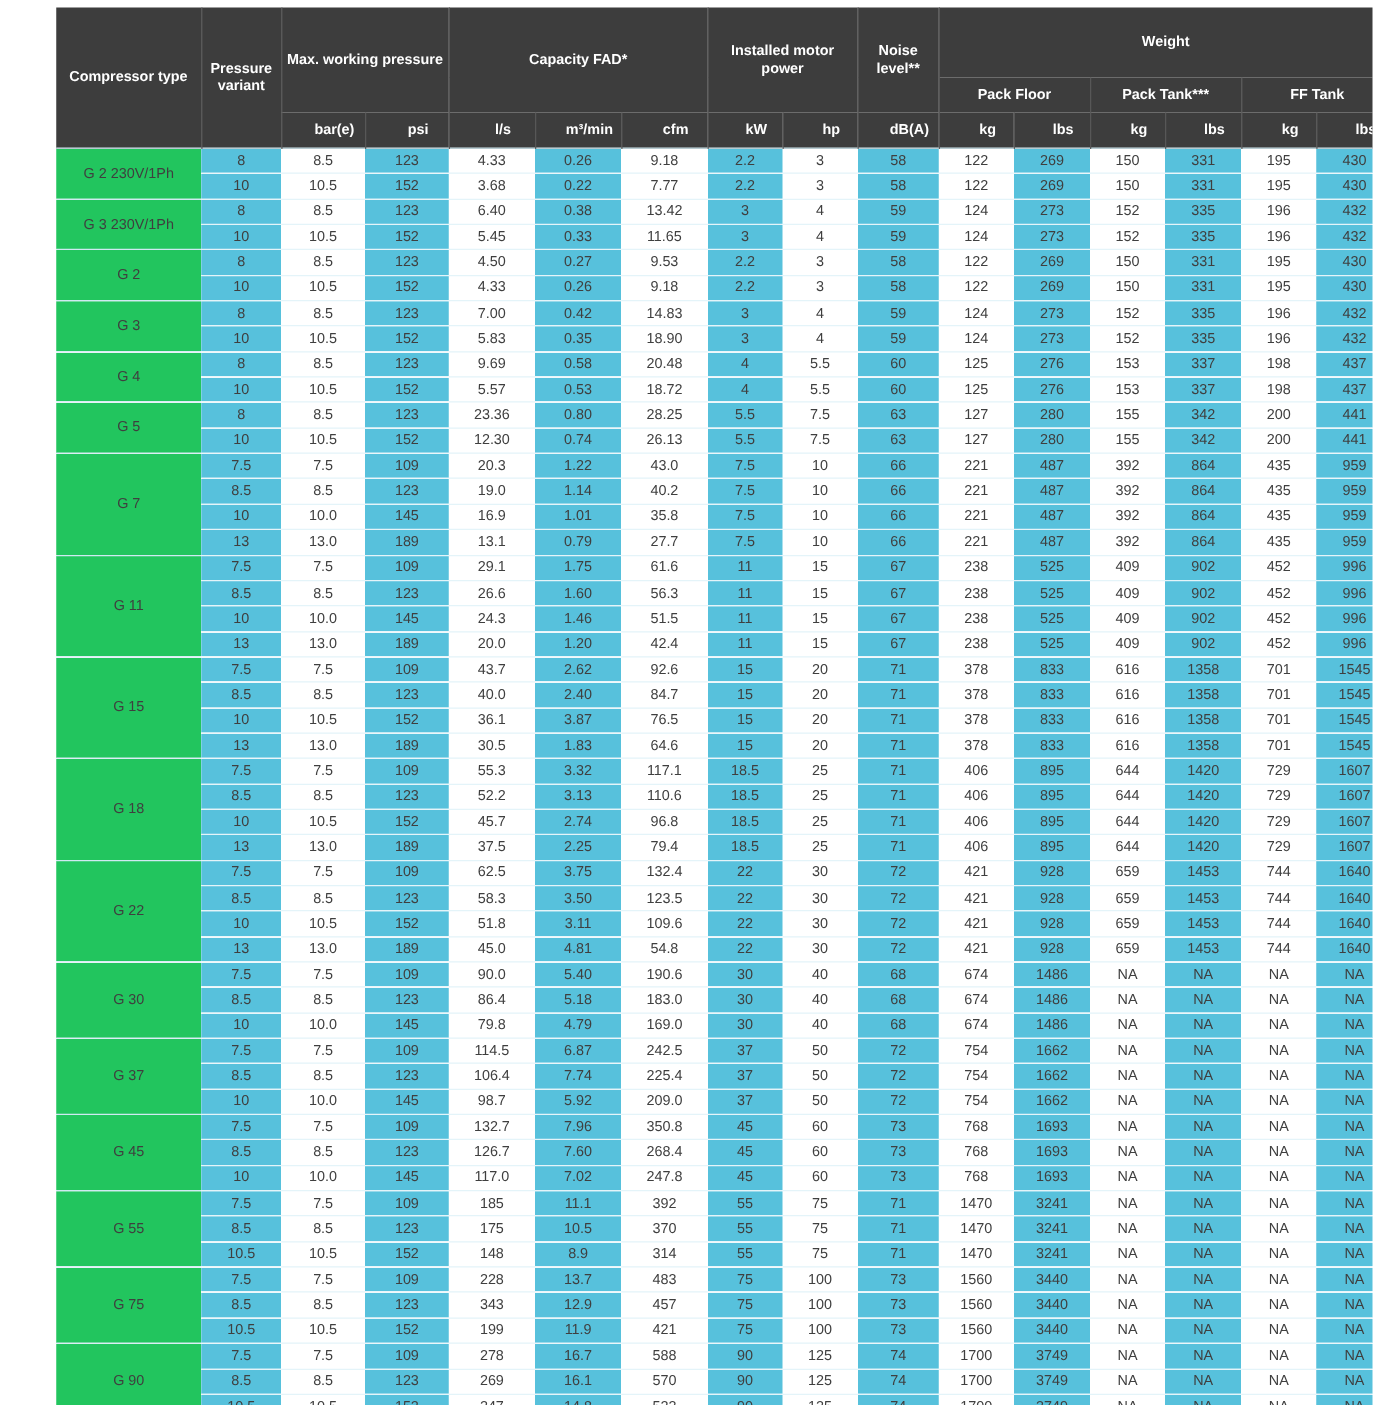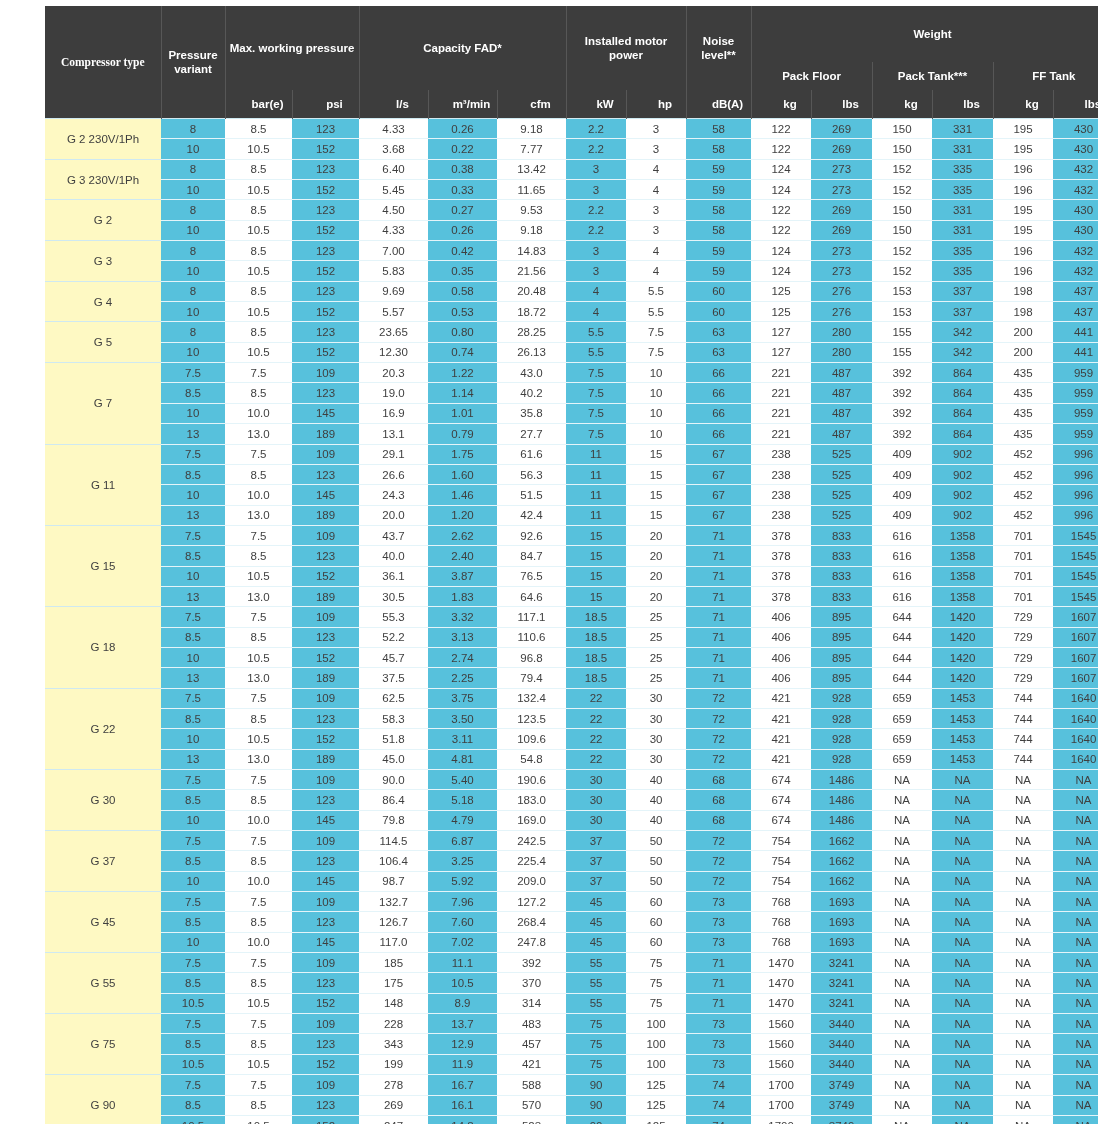--- a/index.html
+++ b/index.html
@@ -33,42 +33,42 @@
     color: #ffffff;
     font-weight: bold;
     font-size: 11.5px;
     text-align: center;
     vertical-align: middle;
     padding: 3px 2px;
     line-height: 1.25;
     border-left: 1px solid #575757;
     border-right: 1px solid #575757;
   }
-  thead th.first-col { border-left: none; font-family: Liberation Serif, serif; }
+  thead th.first-col { border-left: none; }
   thead th.last-col  { border-right: none; }
   thead tr.r1 th { height: 50px; }
   thead tr.r2 th { height: 22px; }
   thead tr.r3 th { height: 22px; font-size: 11.5px; padding-left: 20px; }
 
   
   tbody td {
     height: 19.35px;
     padding: 0 3px;
     text-align: center;
     vertical-align: middle;
     font-size: 11.5px;
     color: #3f3f3f;
     border-bottom: 1px solid #e4f4f9;
     white-space: nowrap;
     overflow: hidden;
   }
   tbody td.cyan  { background: #57c1dc; }
   tbody td.white { background: #ffffff; }
   tbody td.type {
-    background: #fef9c3;
+    background: #22c55e;
     text-align: center;
     border-bottom: none;
     color: #3f3f3f;
   }
   tbody tr.grp-start td { border-top: 1px solid #cfe9f1; }
   tbody tr.grp-start td.type { border-top: 1px solid #cfe9f1; }
   tbody tr:last-child td { border-bottom: 1px solid #cfe9f1; }
 
   
   col.c-type { width: 116px; }
@@ -262,21 +262,21 @@
           <td class="cyan">335</td>
           <td class="white">196</td>
           <td class="cyan">432</td>
         </tr>
         <tr>
           <td class="cyan">10</td>
           <td class="white">10.5</td>
           <td class="cyan">152</td>
           <td class="white">5.83</td>
           <td class="cyan">0.35</td>
-          <td class="white">21.56</td>
+          <td class="white">18.90</td>
           <td class="cyan">3</td>
           <td class="white">4</td>
           <td class="cyan">59</td>
           <td class="white">124</td>
           <td class="cyan">273</td>
           <td class="white">152</td>
           <td class="cyan">335</td>
           <td class="white">196</td>
           <td class="cyan">432</td>
         </tr>
@@ -313,21 +313,21 @@
           <td class="white">153</td>
           <td class="cyan">337</td>
           <td class="white">198</td>
           <td class="cyan">437</td>
         </tr>
         <tr class="grp-start">
           <td class="type" rowspan="2">G 5</td>
           <td class="cyan">8</td>
           <td class="white">8.5</td>
           <td class="cyan">123</td>
-          <td class="white">23.65</td>
+          <td class="white">23.36</td>
           <td class="cyan">0.80</td>
           <td class="white">28.25</td>
           <td class="cyan">5.5</td>
           <td class="white">7.5</td>
           <td class="cyan">63</td>
           <td class="white">127</td>
           <td class="cyan">280</td>
           <td class="white">155</td>
           <td class="cyan">342</td>
           <td class="white">200</td>
@@ -763,21 +763,21 @@
           <td class="white">NA</td>
           <td class="cyan">NA</td>
           <td class="white">NA</td>
           <td class="cyan">NA</td>
         </tr>
         <tr>
           <td class="cyan">8.5</td>
           <td class="white">8.5</td>
           <td class="cyan">123</td>
           <td class="white">106.4</td>
-          <td class="cyan">3.25</td>
+          <td class="cyan">7.74</td>
           <td class="white">225.4</td>
           <td class="cyan">37</td>
           <td class="white">50</td>
           <td class="cyan">72</td>
           <td class="white">754</td>
           <td class="cyan">1662</td>
           <td class="white">NA</td>
           <td class="cyan">NA</td>
           <td class="white">NA</td>
           <td class="cyan">NA</td>
@@ -799,21 +799,21 @@
           <td class="white">NA</td>
           <td class="cyan">NA</td>
         </tr>
         <tr class="grp-start">
           <td class="type" rowspan="3">G 45</td>
           <td class="cyan">7.5</td>
           <td class="white">7.5</td>
           <td class="cyan">109</td>
           <td class="white">132.7</td>
           <td class="cyan">7.96</td>
-          <td class="white">127.2</td>
+          <td class="white">350.8</td>
           <td class="cyan">45</td>
           <td class="white">60</td>
           <td class="cyan">73</td>
           <td class="white">768</td>
           <td class="cyan">1693</td>
           <td class="white">NA</td>
           <td class="cyan">NA</td>
           <td class="white">NA</td>
           <td class="cyan">NA</td>
         </tr>

